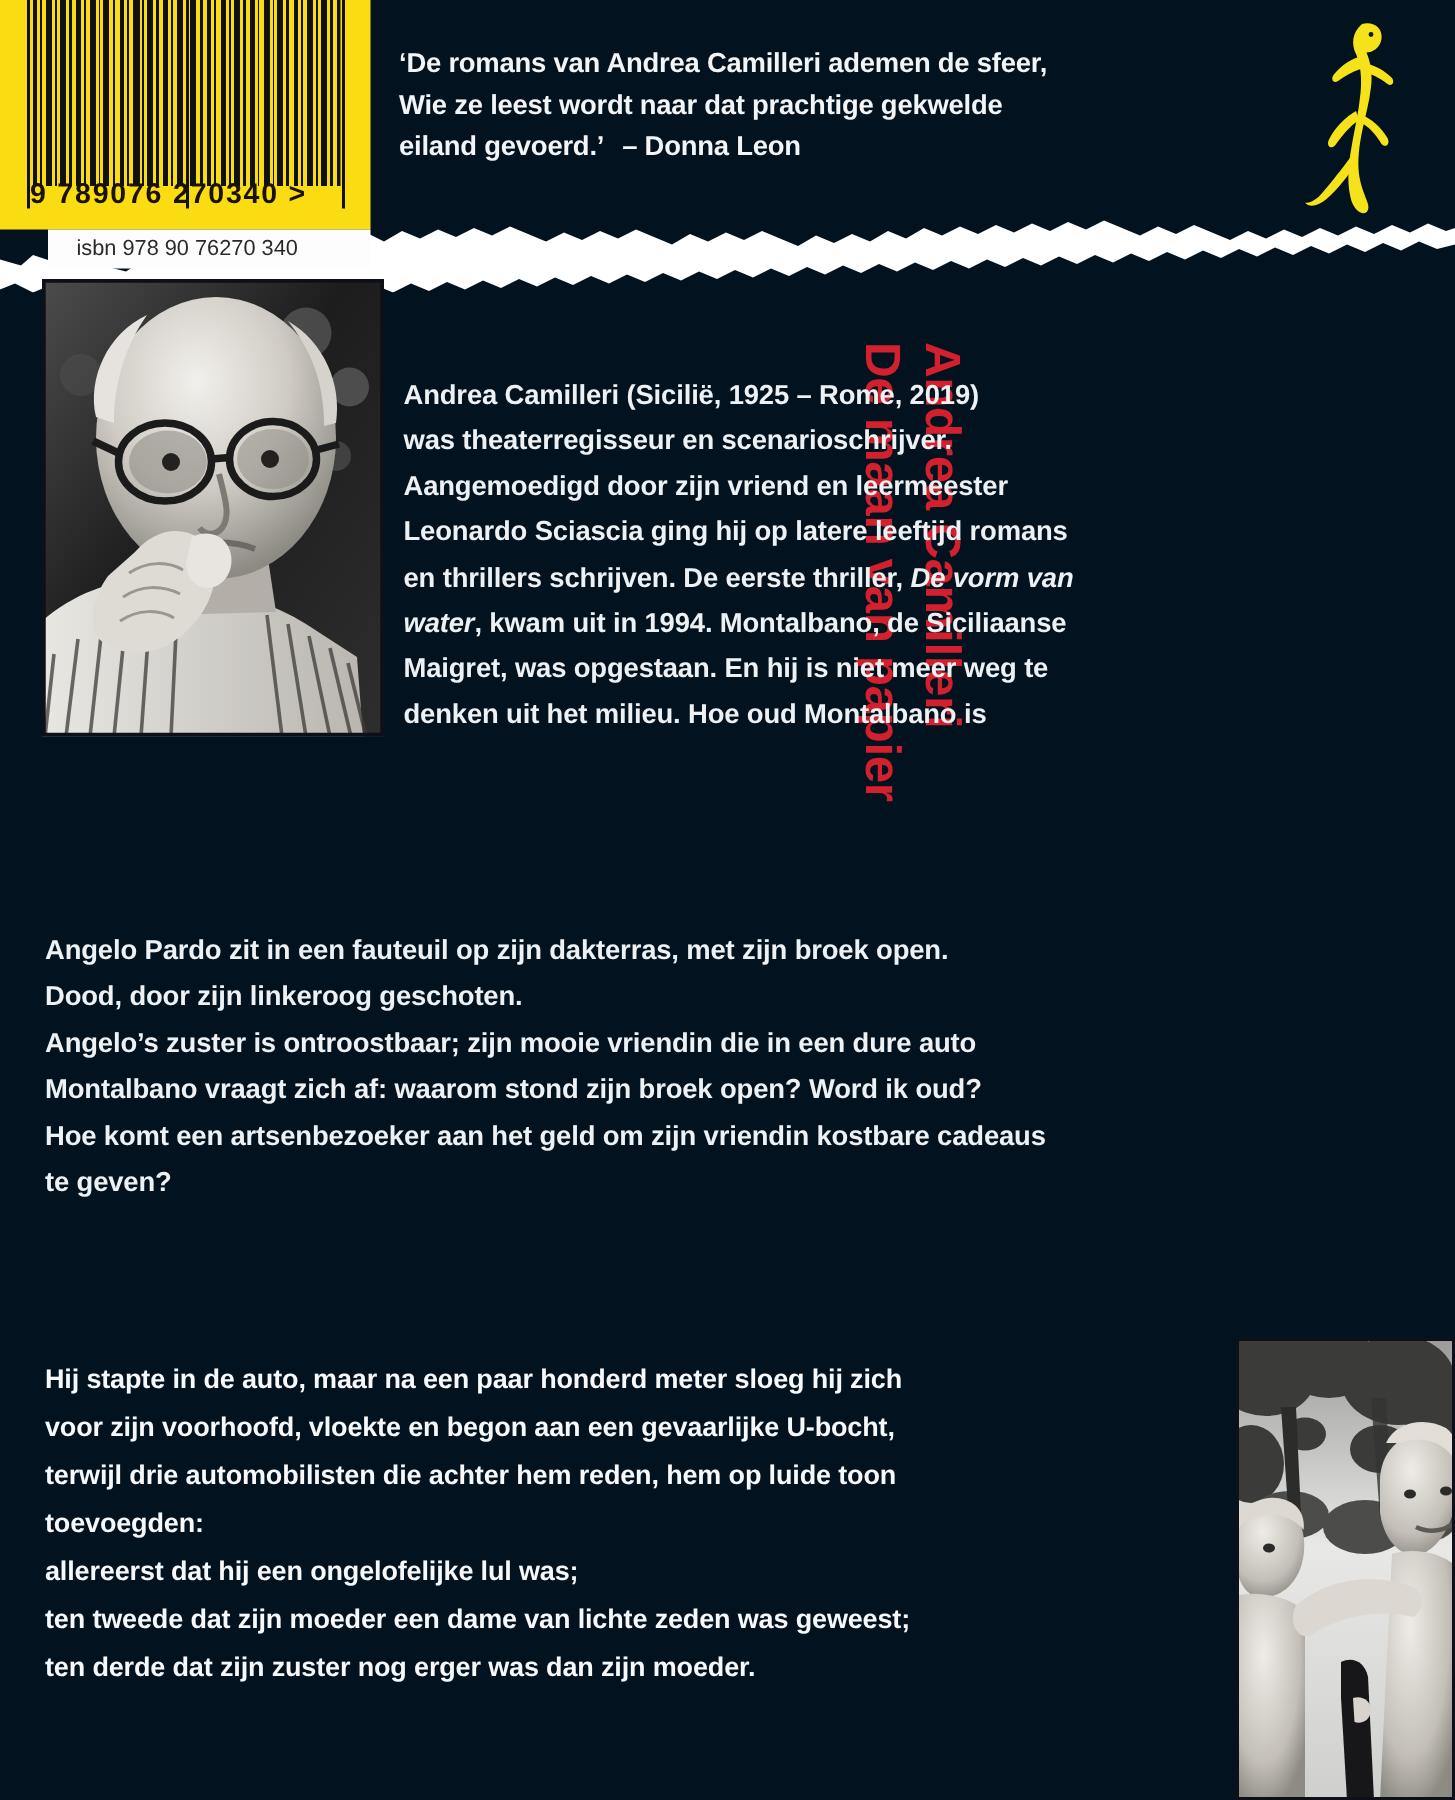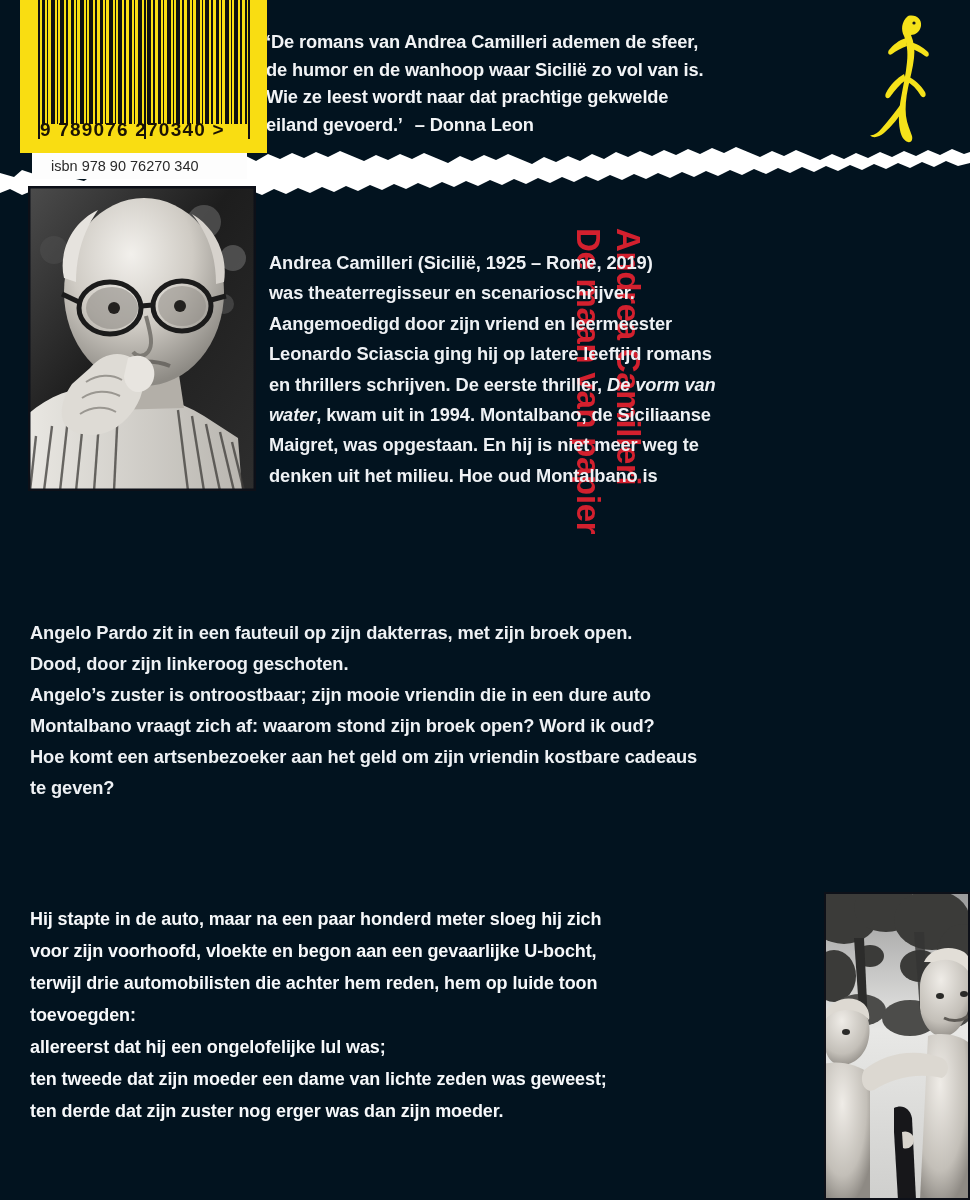--- a/index.html
+++ b/index.html
@@ -16,21 +16,20 @@
     background:#02131f;
     overflow:hidden;
   }
 
   
   .barcode-block {
     position:absolute; left:0; top:0;
     width:247px; height:153px;
     background:#f9dd12;
     z-index:8;
-    margin-left:20px;
   }
   .barcode-bars {
     position:absolute; left:22px; top:0; width:205px; height:124px;
     background:
       repeating-linear-gradient(90deg,
         #111 0px,#111 3px, #f9dd12 3px,#f9dd12 5px,
         #111 5px,#111 6px, #f9dd12 6px,#f9dd12 9px,
         #111 9px,#111 13px, #f9dd12 13px,#f9dd12 15px,
         #111 15px,#111 16px, #f9dd12 16px,#f9dd12 18px,
         #111 18px,#111 22px, #f9dd12 22px,#f9dd12 24px,
@@ -189,21 +188,20 @@
         <path d="M36 62 C29 66 22 73 18 81 C16 85 19 88 22 85 C27 78 32 72 38 68 Z"></path>
         <path d="M39 64 C46 67 53 73 57 80 C59 84 56 87 53 84 C49 77 44 72 38 69 Z"></path>
         <path d="M33 92 C27 100 20 109 14 116 C10 121 5 124 2 123 C5 127 11 125 16 121
                  C24 114 31 105 36 97 Z"></path>
       </g>
     </svg>
   </div>
 
   <div class="quote">
     <div class="line">‘De romans van Andrea Camilleri ademen de sfeer,</div>
-    <div class="line">de humor en de wanhoop waar Sicilië zo vol van is.</div>
     <div class="line">Wie ze leest wordt naar dat prachtige gekwelde</div>
     <div class="line">
       <span>eiland gevoerd.’</span><span class="attr">– Donna Leon</span>
     </div>
   </div>
 
   <div class="torn">
     <svg viewBox="0 0 970 52" width="970" height="52" preserveAspectRatio="none" aria-hidden="true">
       <path fill="#ffffff" d="M0,30 L14,34 L22,27 L34,31 L44,33 L52,26 L60,30 L72,35 L84,38
         L96,30 L108,24 L118,27 L130,22 L142,26 L152,19 L164,23 L176,17 L186,21

